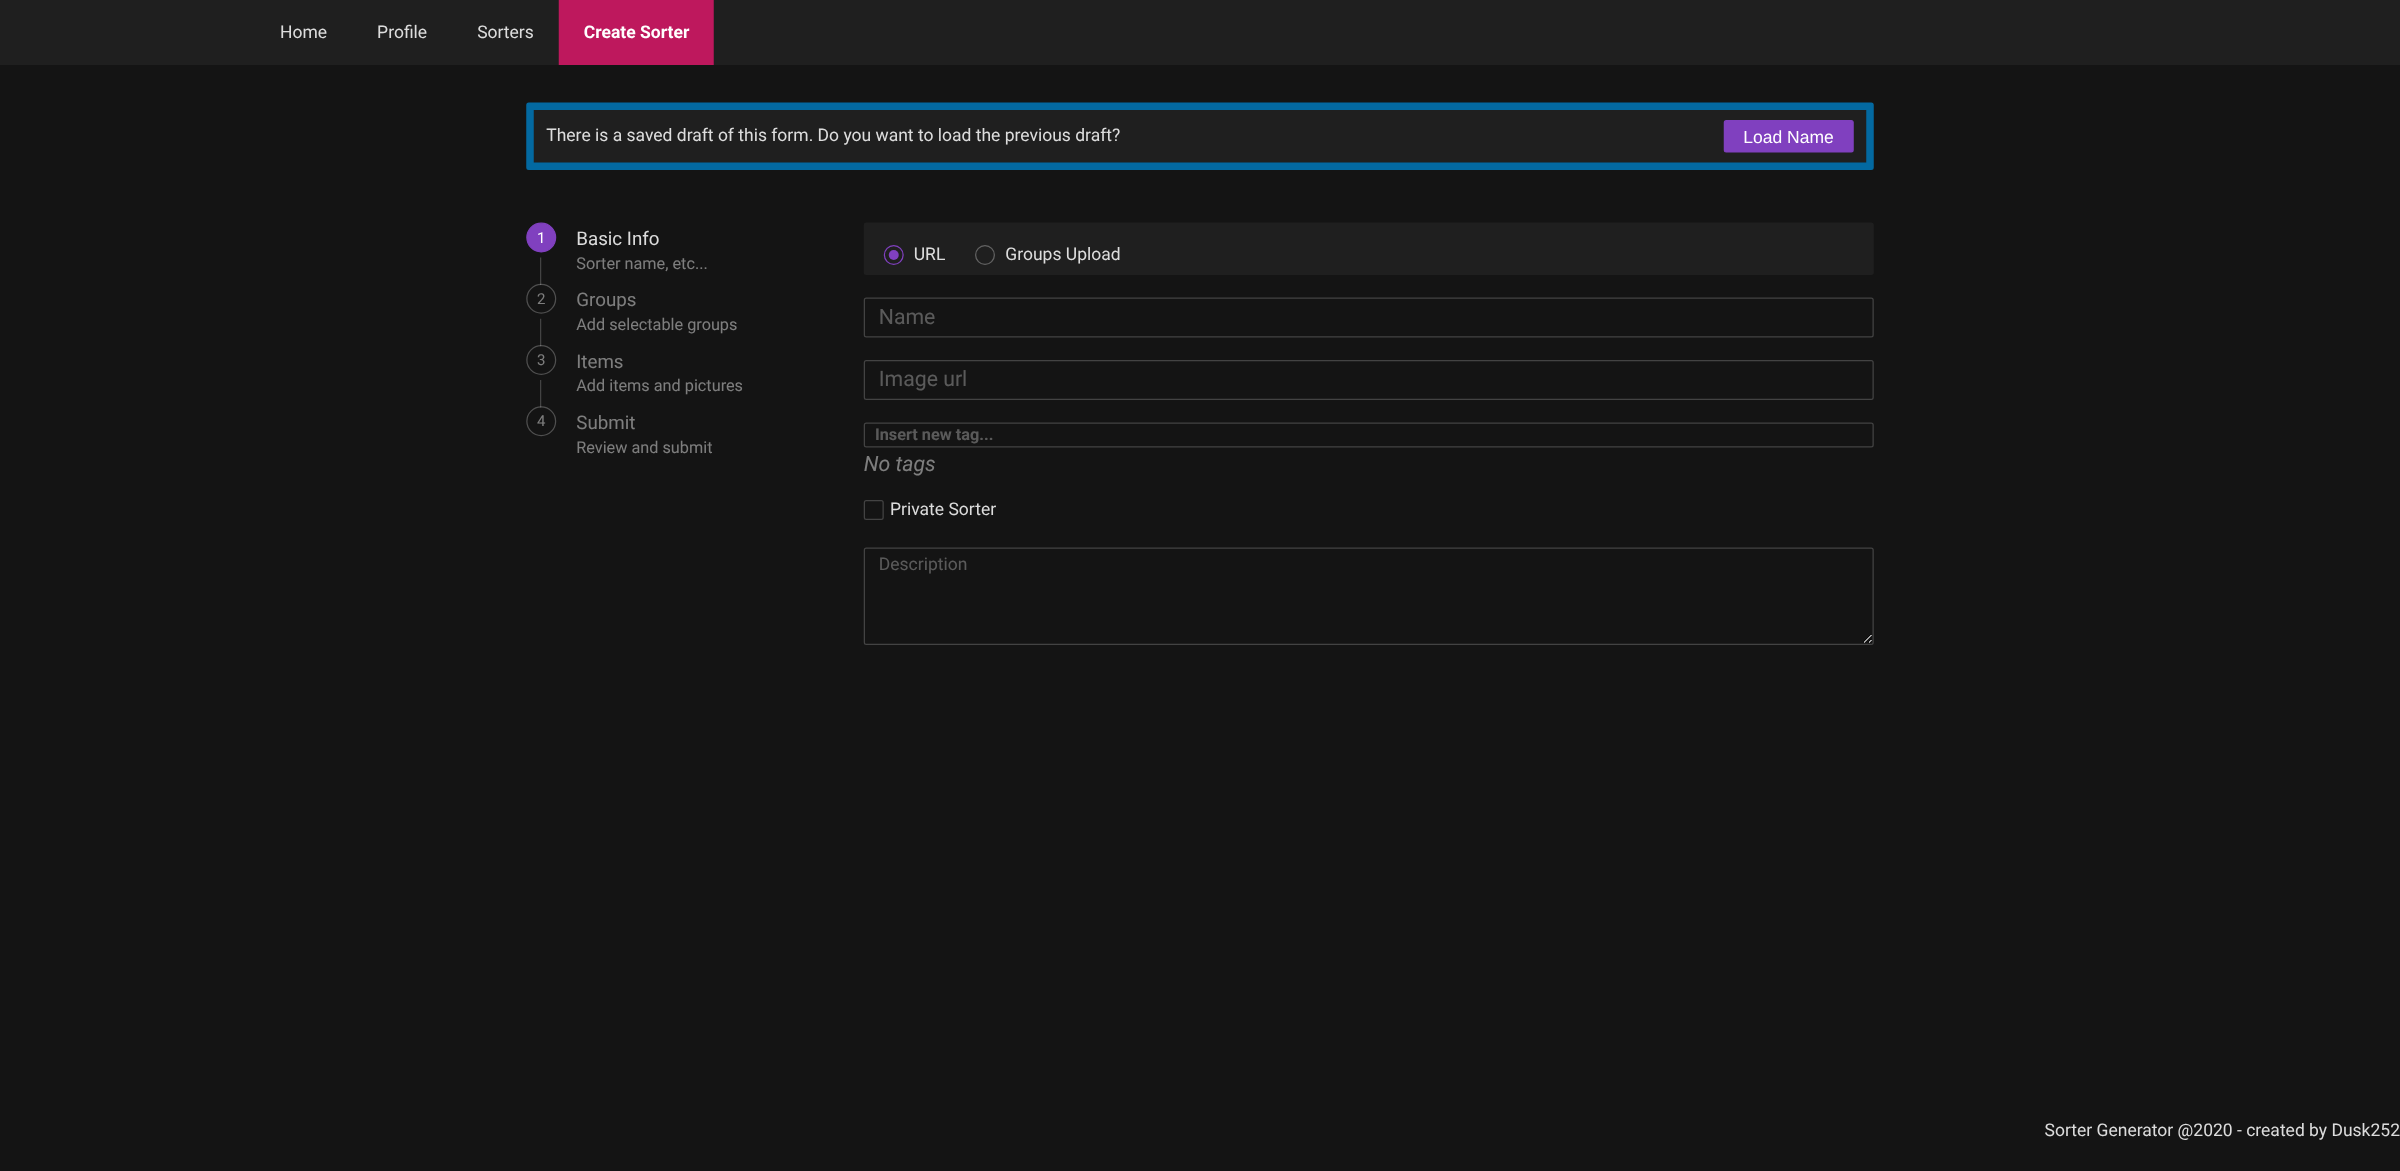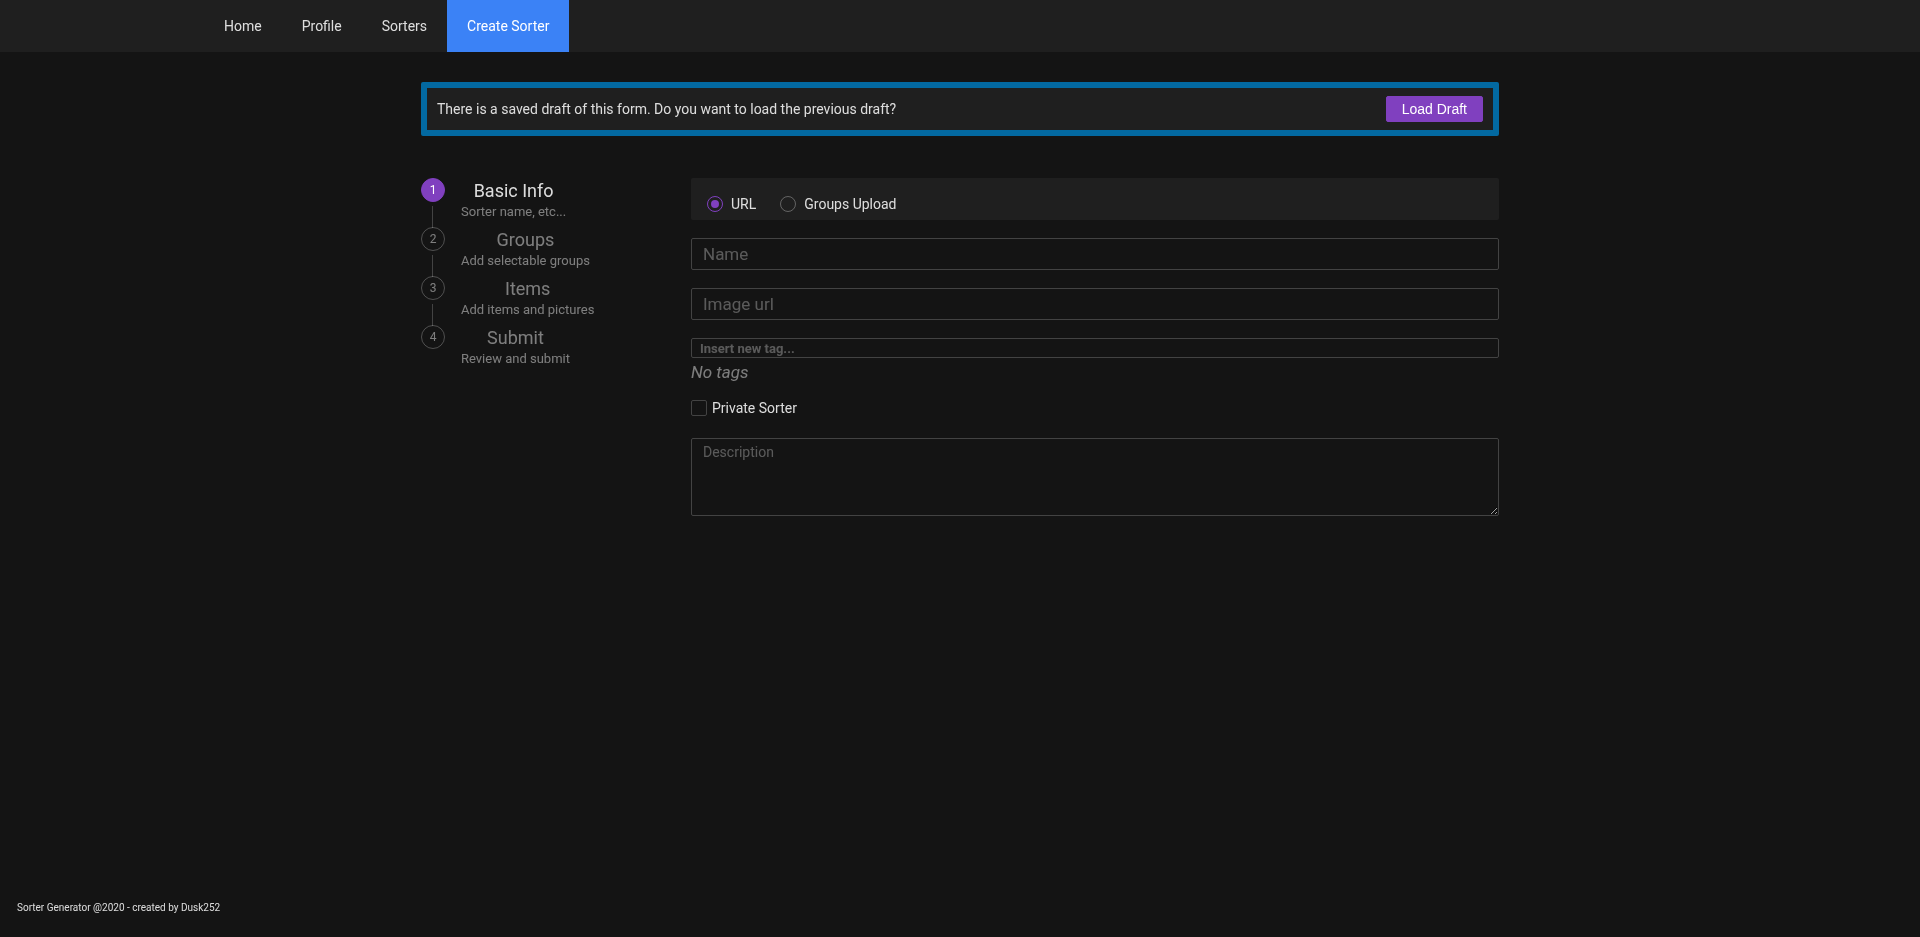--- a/index.html
+++ b/index.html
@@ -28,22 +28,23 @@
     .nav-item {
       color: rgba(255, 255, 255, 0.85);
       padding: 0 20px;
       height: 52px;
       display: flex;
       align-items: center;
       cursor: pointer;
       font-size: 14px;
     }
     .nav-item.active {
-      background-color: #3b82f6;
+      background-color: #be185d;
       color: #ffffff;
+      font-weight: bold;
     }
     
     
     .content-wrapper {
       flex: 1;
       padding: 30px 0;
     }
     
     
     .alert {
@@ -106,24 +107,23 @@
     }
     .step.active .step-circle {
       background-color: #8040bf;
       border-color: #8040bf;
       color: #ffffff;
     }
     .step-content {
       padding-top: 2px;
     }
     .step-title {
-      font-size: 18px;
+      font-size: 15px;
       color: rgba(255, 255, 255, 0.45);
       line-height: 22px;
-      text-align: center;
     }
     .step.active .step-title {
       color: rgba(255, 255, 255, 0.85);
     }
     .step-description {
       font-size: 13px;
       color: rgba(255, 255, 255, 0.45);
       margin-top: 2px;
     }
     .step-line {
@@ -258,42 +258,41 @@
       min-height: 78px;
       resize: vertical;
       outline: none;
     }
     .form-textarea::placeholder {
       color: rgba(255, 255, 255, 0.3);
     }
     
     
     .footer {
-      text-align: left;
+      text-align: right;
       padding: 24px 0;
       color: rgba(255, 255, 255, 0.85);
-      font-size: 10px;
-      margin-left: 17px;
+      font-size: 14px;
     }
   </style>
 </head>
 <body>
 
 <div class="header">
   <div class="nav-item">Home</div>
   <div class="nav-item">Profile</div>
   <div class="nav-item">Sorters</div>
   <div class="nav-item active">Create Sorter</div>
 </div>
 
 <div class="content-wrapper">
 
   <div class="alert">
     <span class="alert-message">There is a saved draft of this form. Do you want to load the previous draft?</span>
-    <button class="alert-button">Load Draft</button>
+    <button class="alert-button">Load Name</button>
   </div>
 
   <div class="main-container">
 
     <div class="steps-sidebar">
 
       <div class="step active">
         <div class="step-circle">1</div>
         <div class="step-content">
           <div class="step-title">Basic Info</div>

